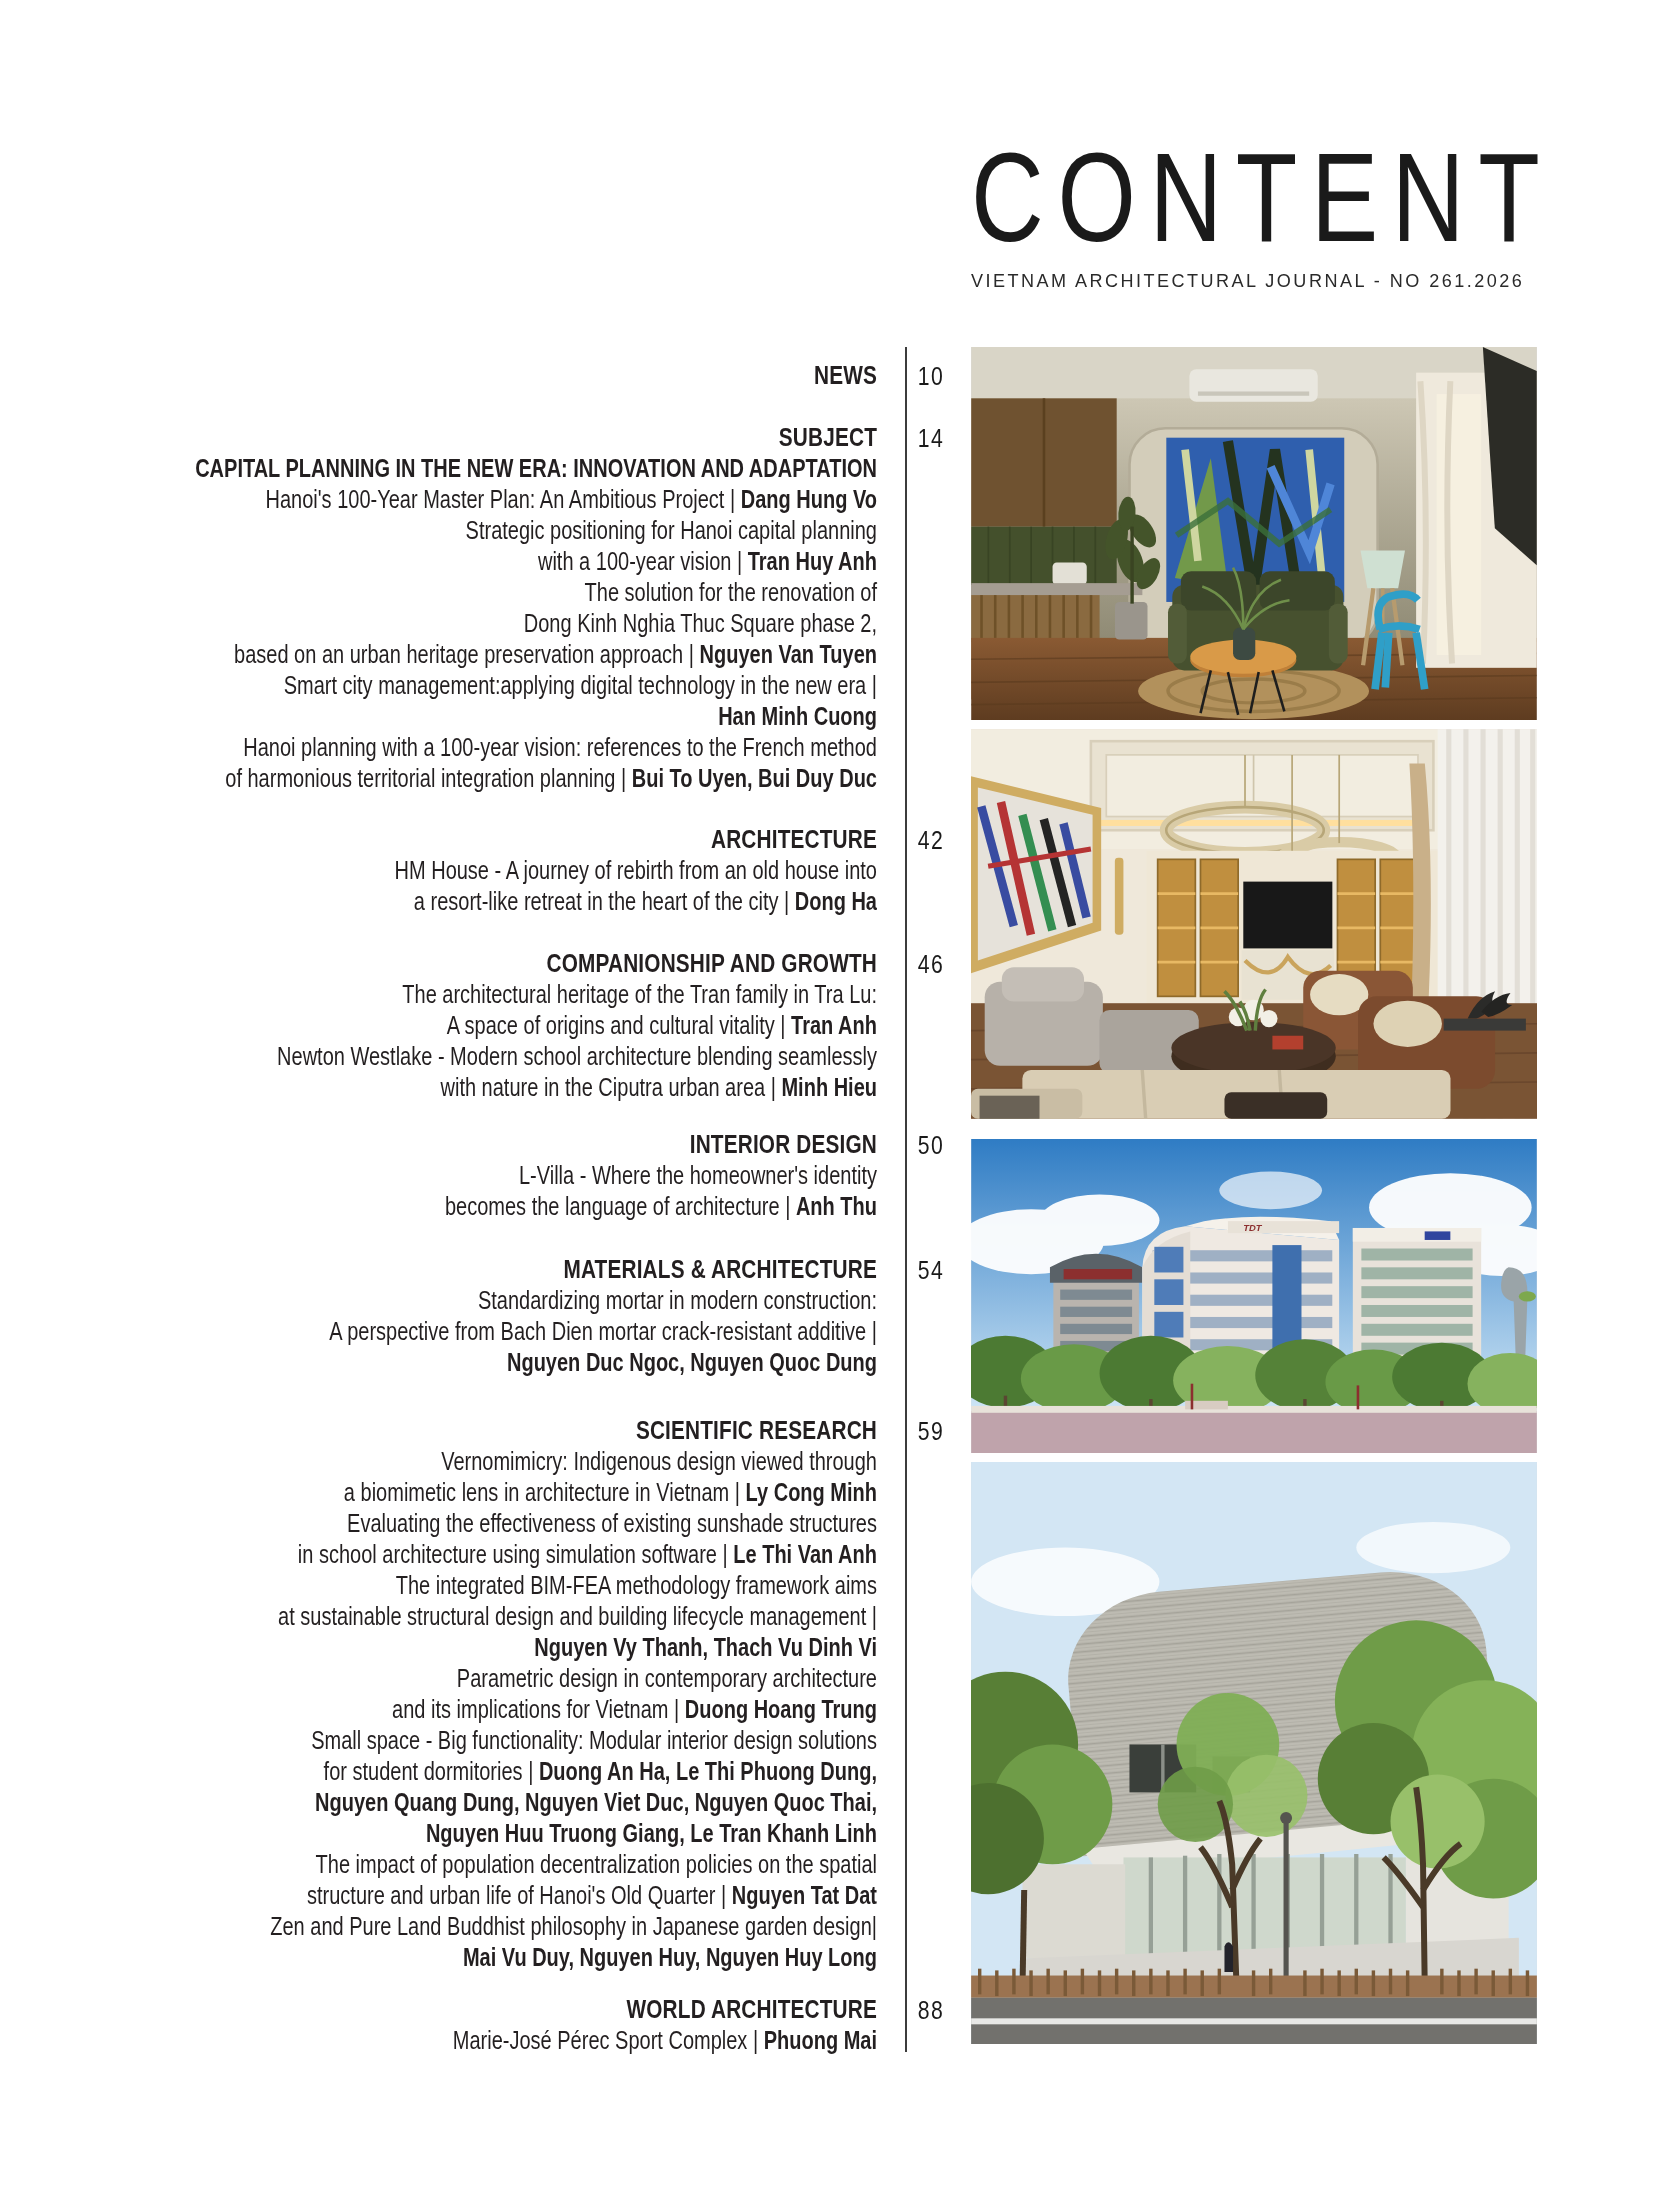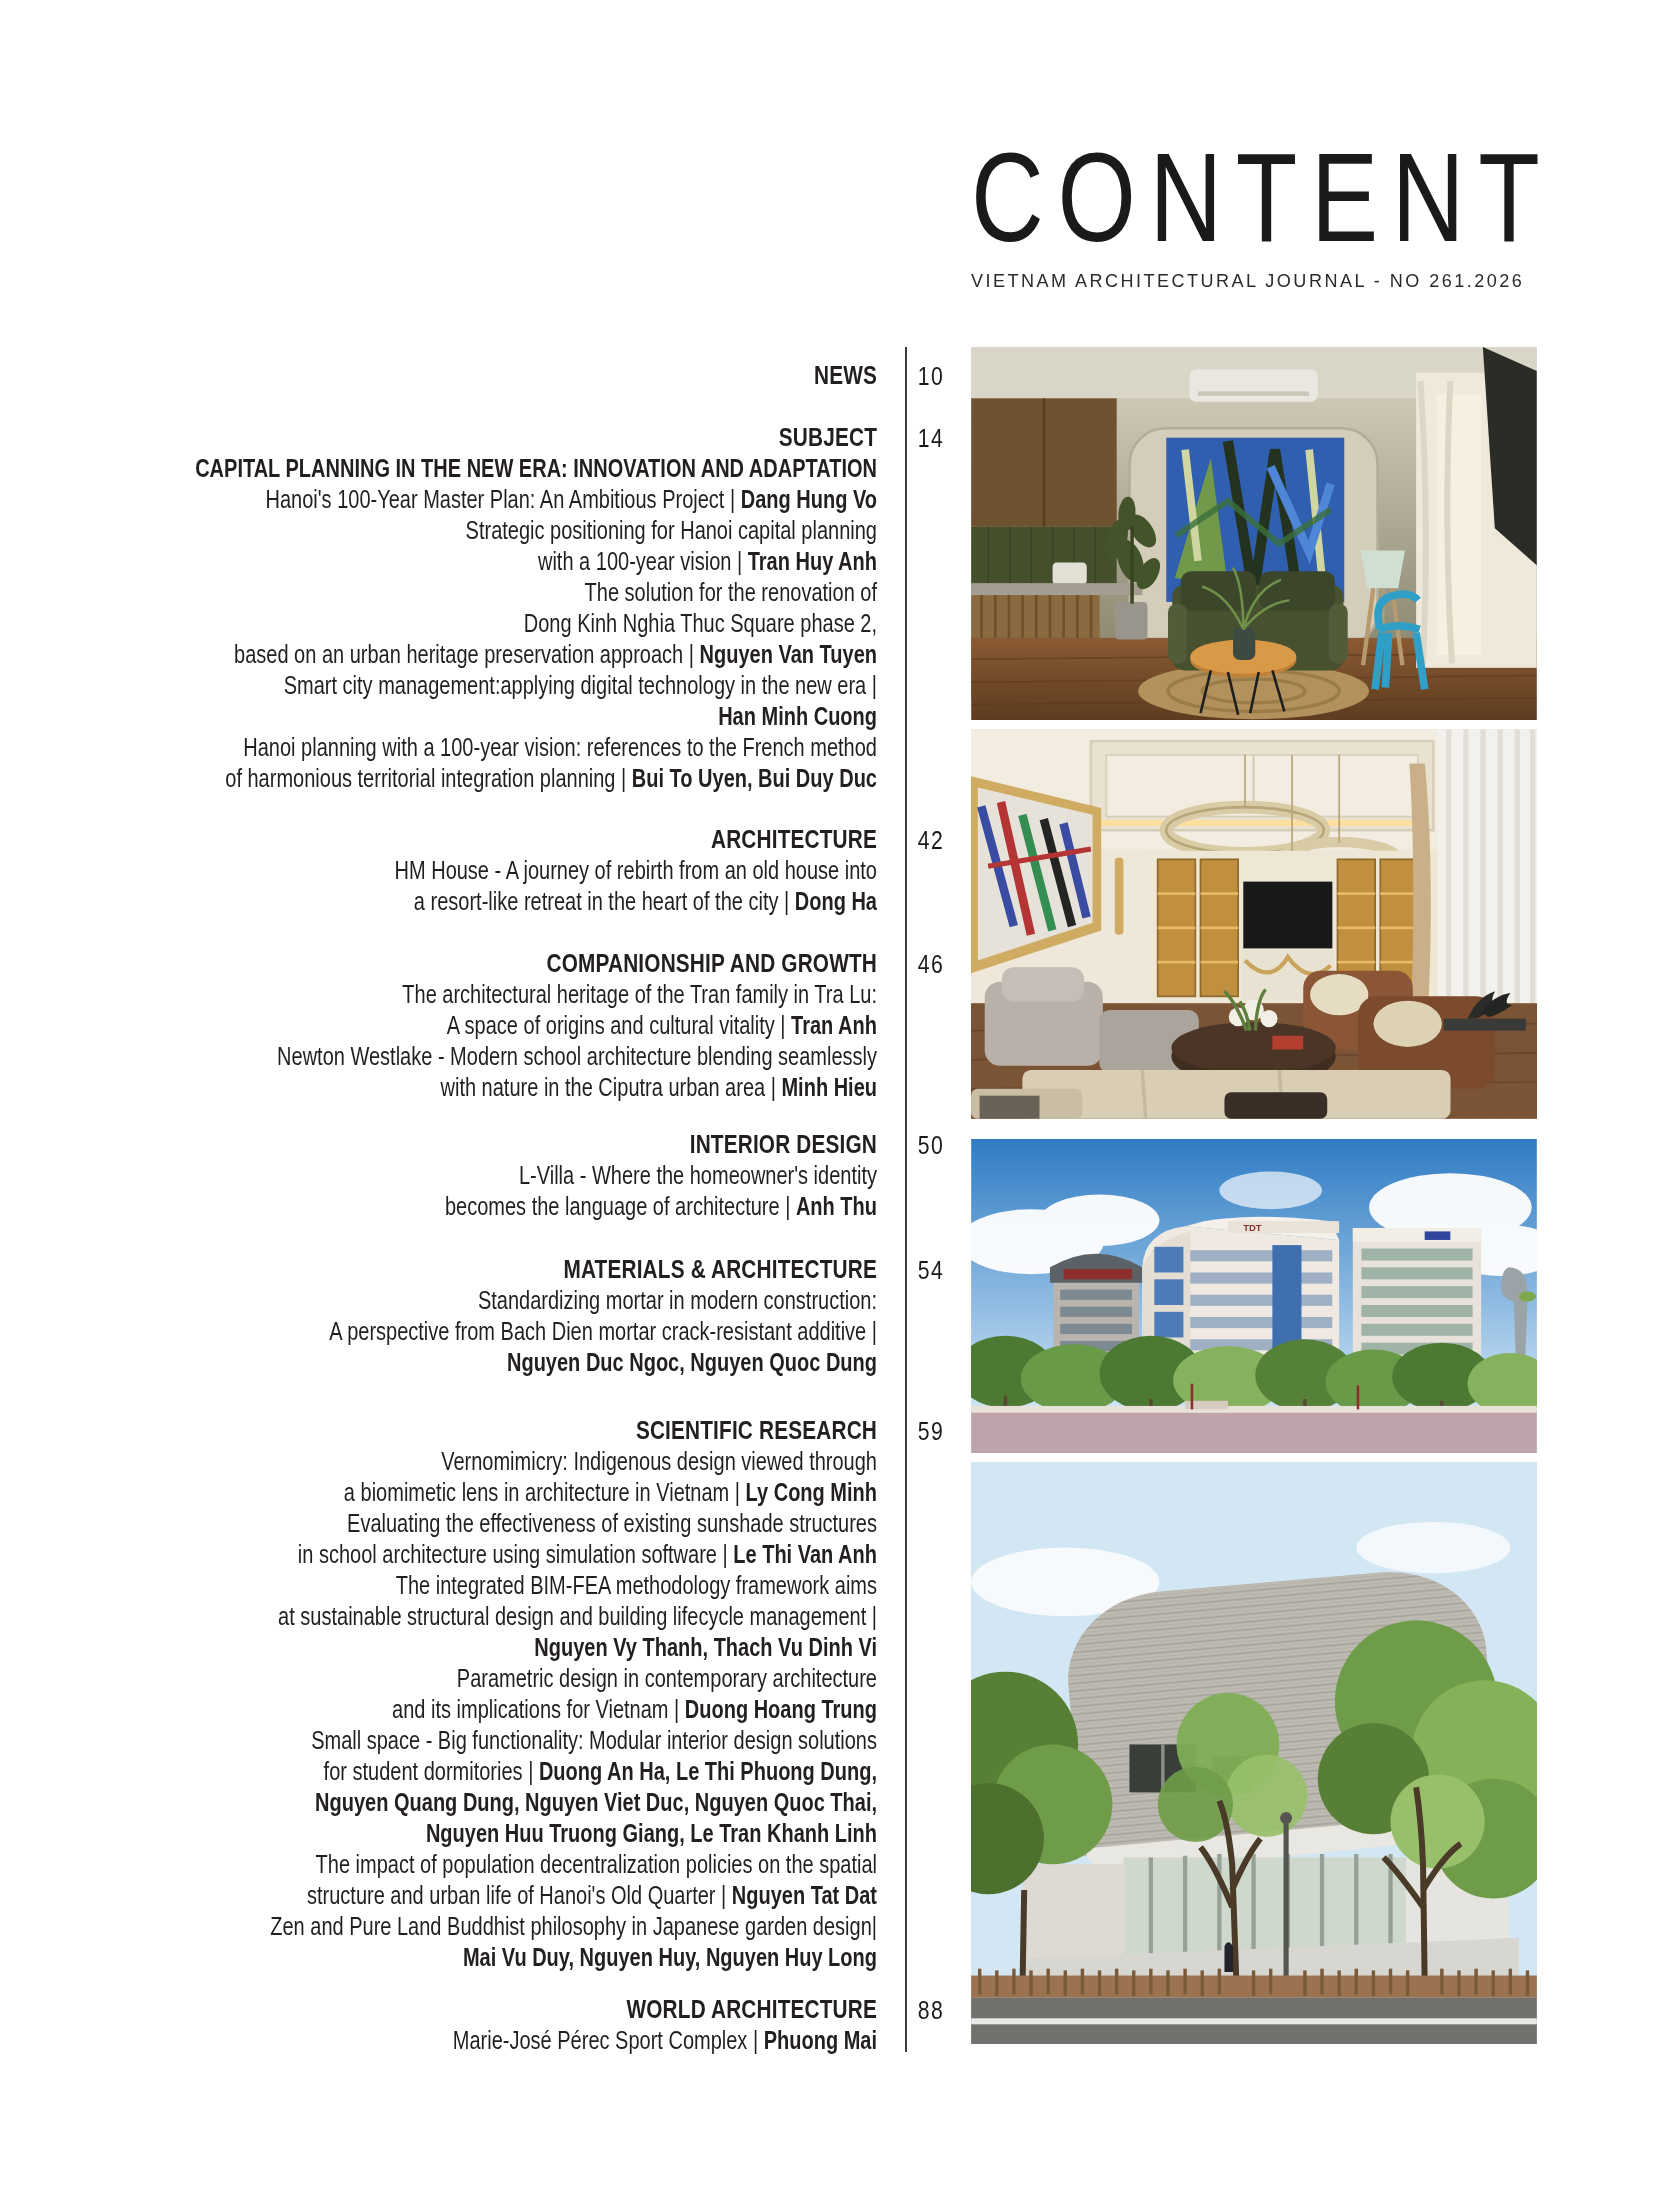--- a/index.html
+++ b/index.html
@@ -16,21 +16,21 @@
        transform:scaleX(0.8);transform-origin:top right;}
   .section{position:relative;text-align:right;font-size:25px;line-height:31px;color:#231f20;}
   .section-heading{font-weight:700;font-size:26px;letter-spacing:0.2px;}
   .page-num{position:absolute;left:calc(100% + 51px);top:0.9px;width:77px;text-align:left;
             font-size:26.5px;letter-spacing:1.7px;color:#1a1a1a;}
   .line .t{font-weight:400;}
   .line .a{font-weight:700;}
   
   .divider{position:absolute;left:905px;top:347px;width:1.7px;height:1705px;background:#3c3c3c;}
   
-  .photo{position:absolute;left:971px;width:566px;overflow:hidden;background:#ddd;}
+  .photo{position:absolute;left:971px;width:566px;overflow:hidden;background:#ddd;font-style:italic;}
   .photo svg{display:block;}
   #photo1{top:347px;height:373px;}
   #photo2{top:729px;height:390px;}
   #photo3{top:1139px;height:314px;}
   #photo4{top:1462px;height:582px;}
 </style>
 </head>
 <body>
 
 <div class="page">

